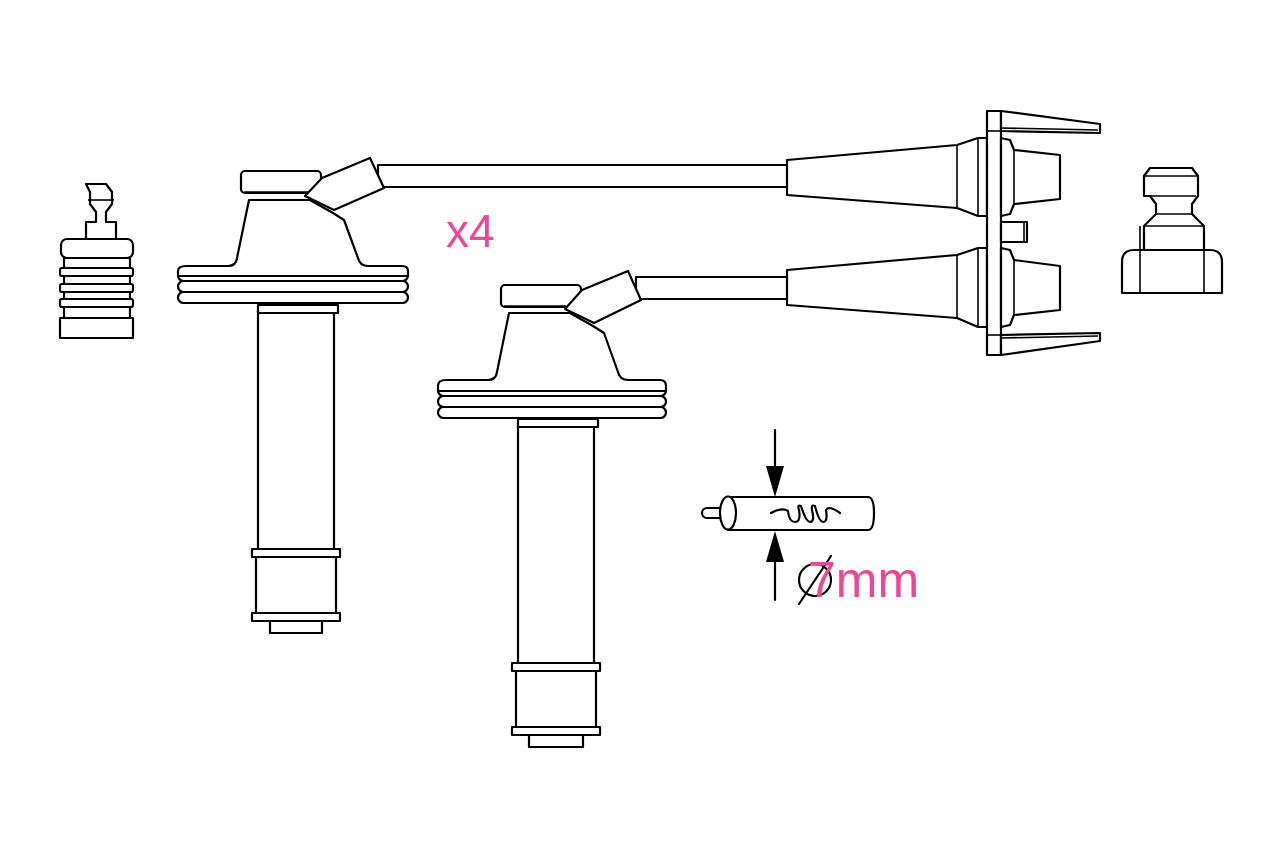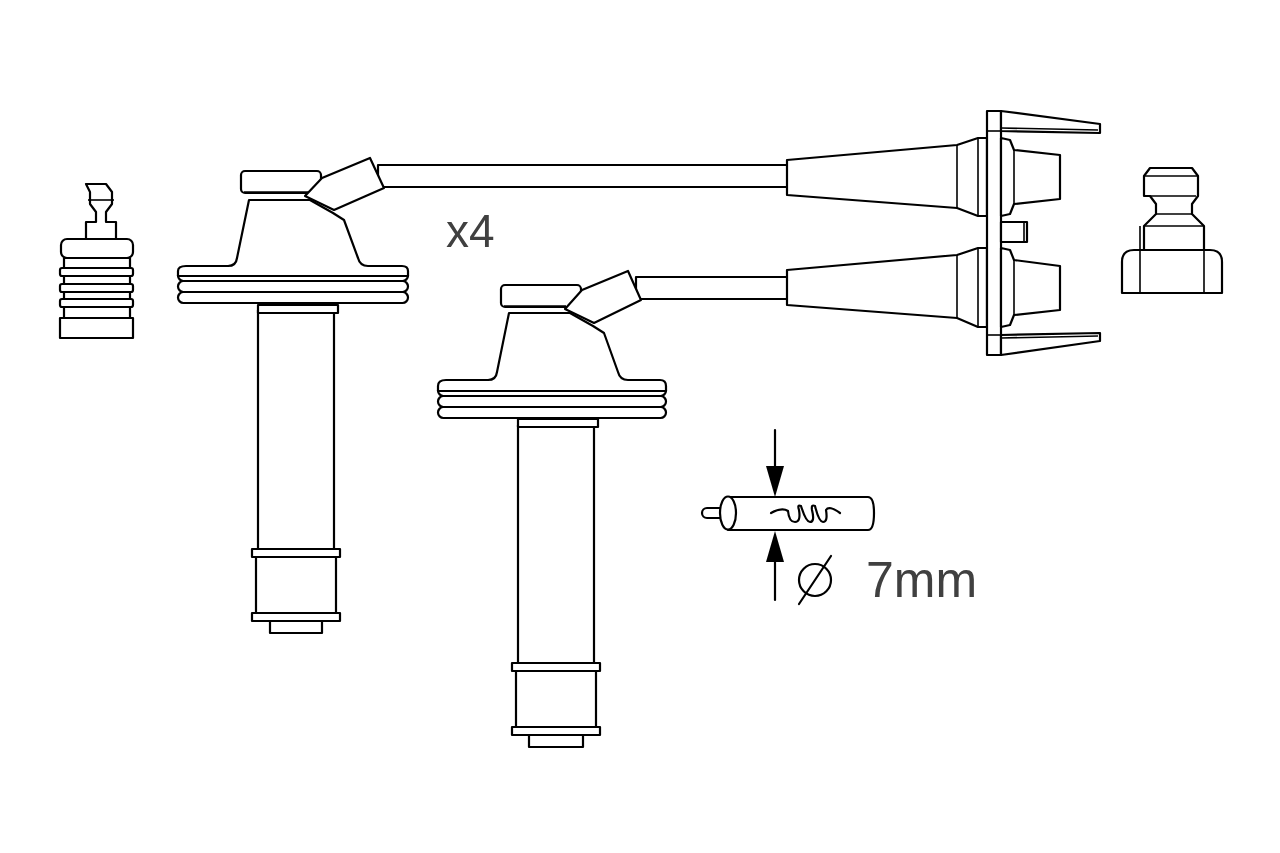--- a/index.html
+++ b/index.html
@@ -2,23 +2,23 @@
 <html><head>
 <meta charset="utf-8">
 <style>
   html, body { margin: 0; padding: 0; background: #ffffff; }
   body { width: 1280px; height: 853px; overflow: hidden; position: relative; font-family: "Liberation Sans", sans-serif; }
   svg { position: absolute; left: 0; top: 0; }
   .ln { fill: #ffffff; stroke: #000000; stroke-width: 2.2; stroke-linejoin: round; stroke-linecap: round; }
   .lno { fill: none; stroke: #000000; stroke-width: 2.2; stroke-linejoin: round; stroke-linecap: round; }
   .thin { fill: none; stroke: #000000; stroke-width: 1.6; }
   .blk { fill: #000000; stroke: none; }
-  .lbl { position: absolute; color: #404040; font-family: "Liberation Sans", sans-serif; white-space: nowrap; }
+  .lbl { position: absolute; color: #ec4899; font-family: "Liberation Sans", sans-serif; white-space: nowrap; }
   #qty { left: 446px; top: 208px; font-size: 46px; line-height: 46px; }
-  #dia { left: 866px; top: 555px; font-size: 50px; line-height: 50px; }
+  #dia { left: 808px; top: 555px; font-size: 50px; line-height: 50px; }
 </style>
 </head>
 <body>
 
 <svg width="1280" height="853" viewBox="0 0 1280 853">
 
   <g>
     <path class="ln" d="M86,184 L106,184 L112,192 L112,204 L106,212 L106,222 L116,222 L116,240 L86,240 L86,222 L96,222 L96,212 L90,204 L90,192 Z"></path>
     <line class="thin" x1="88" y1="200" x2="114" y2="200"></line>
     <rect class="ln" x="61" y="239" width="72" height="19" rx="6"></rect>

